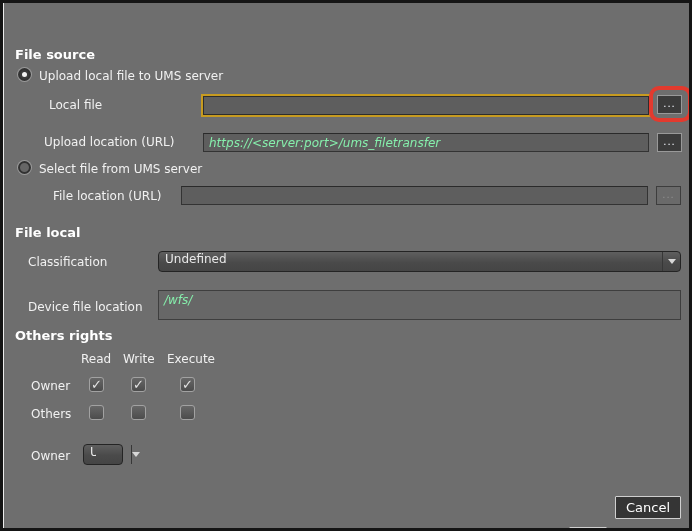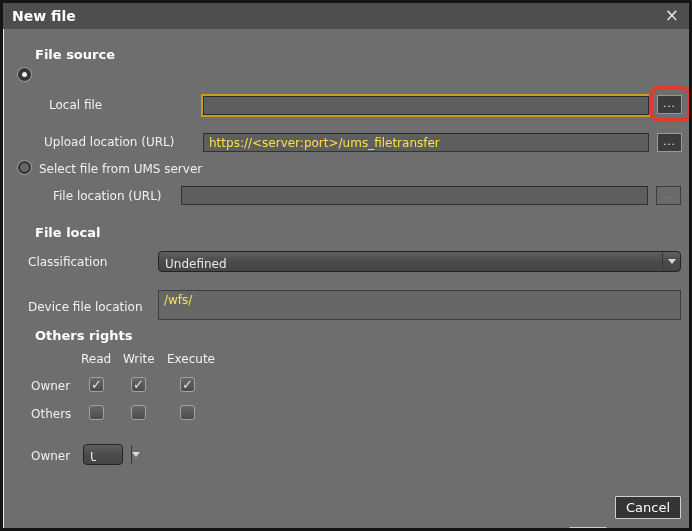--- a/index.html
+++ b/index.html
@@ -13,53 +13,53 @@
   }
   .titlebar{
     position:absolute;left:0;top:0;right:0;height:26px;
     background:#4e4e4e;color:#fff;font-weight:bold;font-size:14px;
     line-height:26px;padding-left:9px;
   }
   .close-x{
     position:absolute;right:10px;top:0;height:26px;line-height:25px;
     color:#e3e3e3;font-size:17px;font-weight:normal;cursor:default;
   }
-  .heading{position:absolute;color:#fff;font-weight:bold;font-size:13px;margin-left:20px;}
+  .heading{position:absolute;color:#fff;font-weight:bold;font-size:13px;}
   .label{position:absolute;color:#f1f1f1;font-size:12px;white-space:nowrap;}
 
   .radio{
     position:absolute;width:13px;height:13px;border-radius:50%;
     background:#666;border:2px solid #323232;box-shadow:0 0 0 1px #9a9a9a;
   }
   .radio[data-selected="true"]{background:#3a3a3a;}
   .radio[data-selected="true"]::after{
     content:"";position:absolute;left:2px;top:2px;width:5px;height:5px;
     border-radius:50%;background:#f2f2f2;
   }
 
   .input{
     position:absolute;background:#5e5e5e;border:1px solid #333;
-    border-top-color:#2a2a2a;color:#fde047;font-size:12px;
-    padding:1px 5px;line-height:16px;overflow:hidden;white-space:nowrap;
+    border-top-color:#2a2a2a;color:#86efac;font-size:12px;
+    padding:1px 5px;line-height:16px;overflow:hidden;white-space:nowrap;font-style:italic;
   }
   .input.focused{outline:2px solid #c79b20;border-color:#2d2d2d;}
 
   .dots-btn{
     position:absolute;width:25px;height:19px;background:#3b3b3b;
     border:1px solid #999;color:#f4f7ff;font-size:10px;text-align:center;
     line-height:15px;letter-spacing:1px;
   }
   .dots-btn.disabled{
     background:#6a6a6a;border-color:#3d3d3d;color:#8f8f8f;
   }
 
   .combo{
     position:absolute;height:21px;border:1px solid #242424;border-radius:4px;
     background:linear-gradient(180deg,#5f5f5f 0%,#4a4a4a 55%,#454545 100%);
-    color:#e9e9e9;font-size:12px;display:flex;align-items:flex-end;
+    color:#e9e9e9;font-size:12px;display:flex;align-items:flex-start;
   }
   .combo .combo-text{flex:1;padding:0 6px;overflow:hidden;white-space:nowrap;}
   .combo .combo-arrow{
     width:18px;align-self:stretch;border-left:1px solid #373737;
     display:flex;align-items:center;justify-content:center;
   }
   .tri-down{
     width:0;height:0;border-left:4px solid transparent;
     border-right:4px solid transparent;border-top:5px solid #d8d8d8;
   }
@@ -82,28 +82,25 @@
   .annotation{
     position:absolute;border:4px solid #e23a2e;border-radius:10px;
     pointer-events:none;z-index:9;background:transparent;
   }
 </style>
 </head>
 <body>
 
 <div class="window">
 
-  <div class="titlebar">
-    <span>New file</span>
-    <span class="close-x">×</span>
-  </div>
 
   <div class="heading" style="left:12px;top:44px;">File source</div>
 
   <span class="radio" style="left:15px;top:65px;" data-selected="true"></span>
+  <div class="label" style="left:36px;top:66px;">Upload local file to UMS server</div>
 
   <div class="label" style="left:46px;top:95px;">Local file</div>
   <div class="input focused" style="left:200px;top:93px;width:446px;height:19px;"></div>
   <div class="dots-btn" style="left:654px;top:92px;">...</div>
   <div class="annotation" style="left:646px;top:83px;width:43px;height:36px;"></div>
 
   <div class="label" style="left:41px;top:132px;">Upload location (URL)</div>
   <div class="input" style="left:200px;top:130px;width:446px;height:19px;">https://&lt;server:port&gt;/ums_filetransfer</div>
   <div class="dots-btn" style="left:654px;top:130px;">...</div>
 

